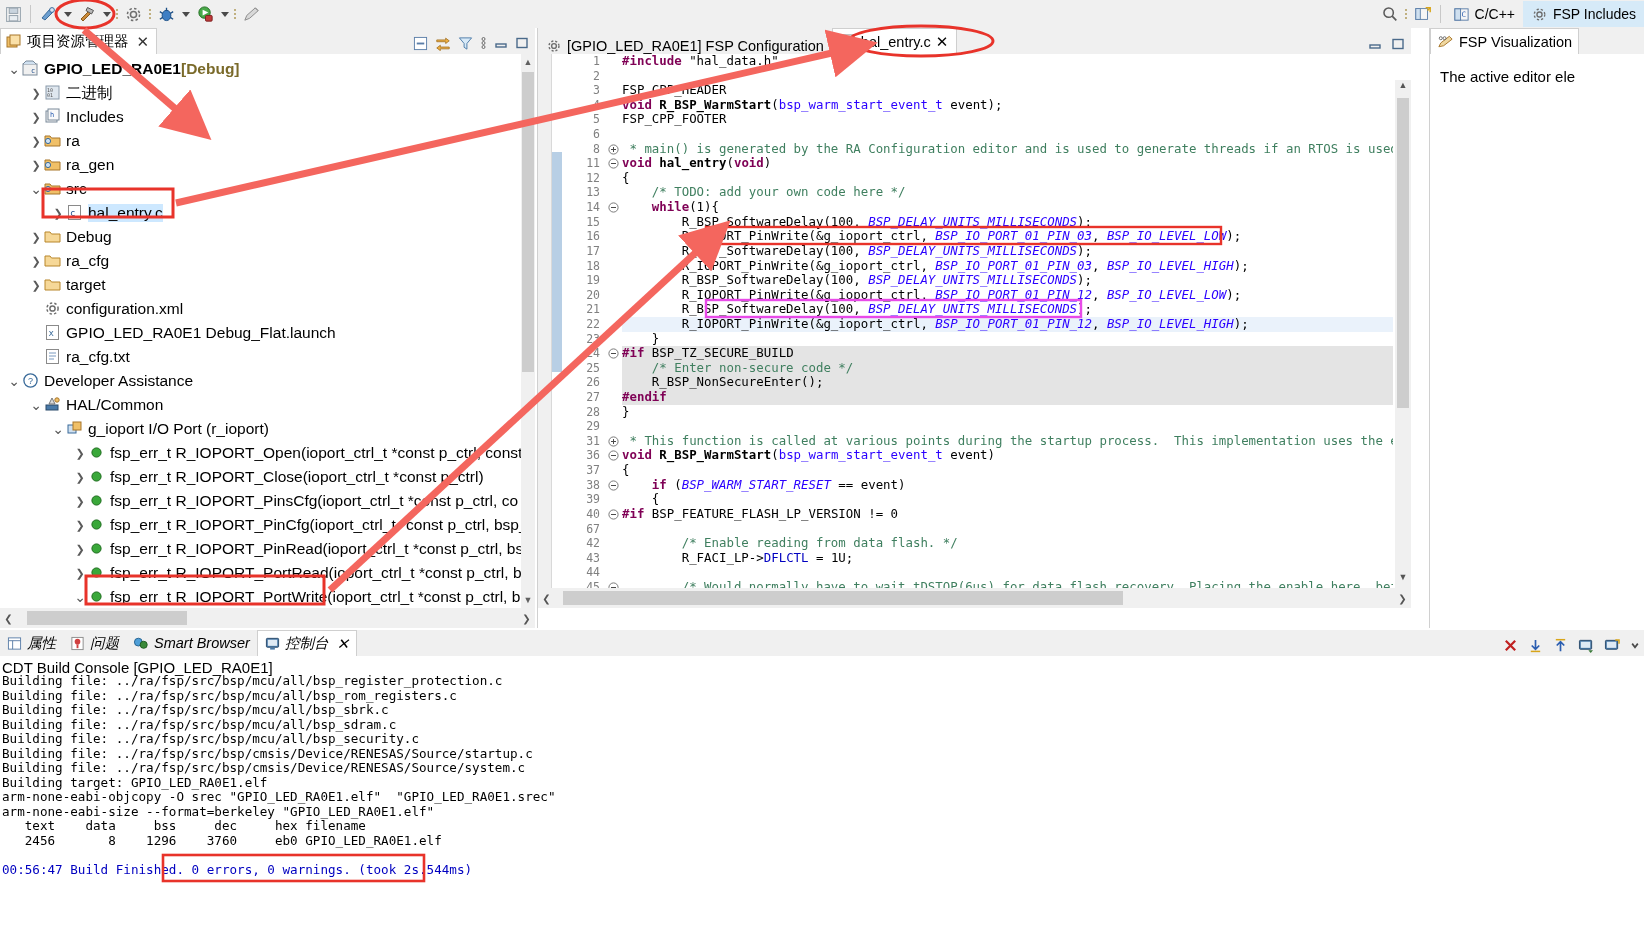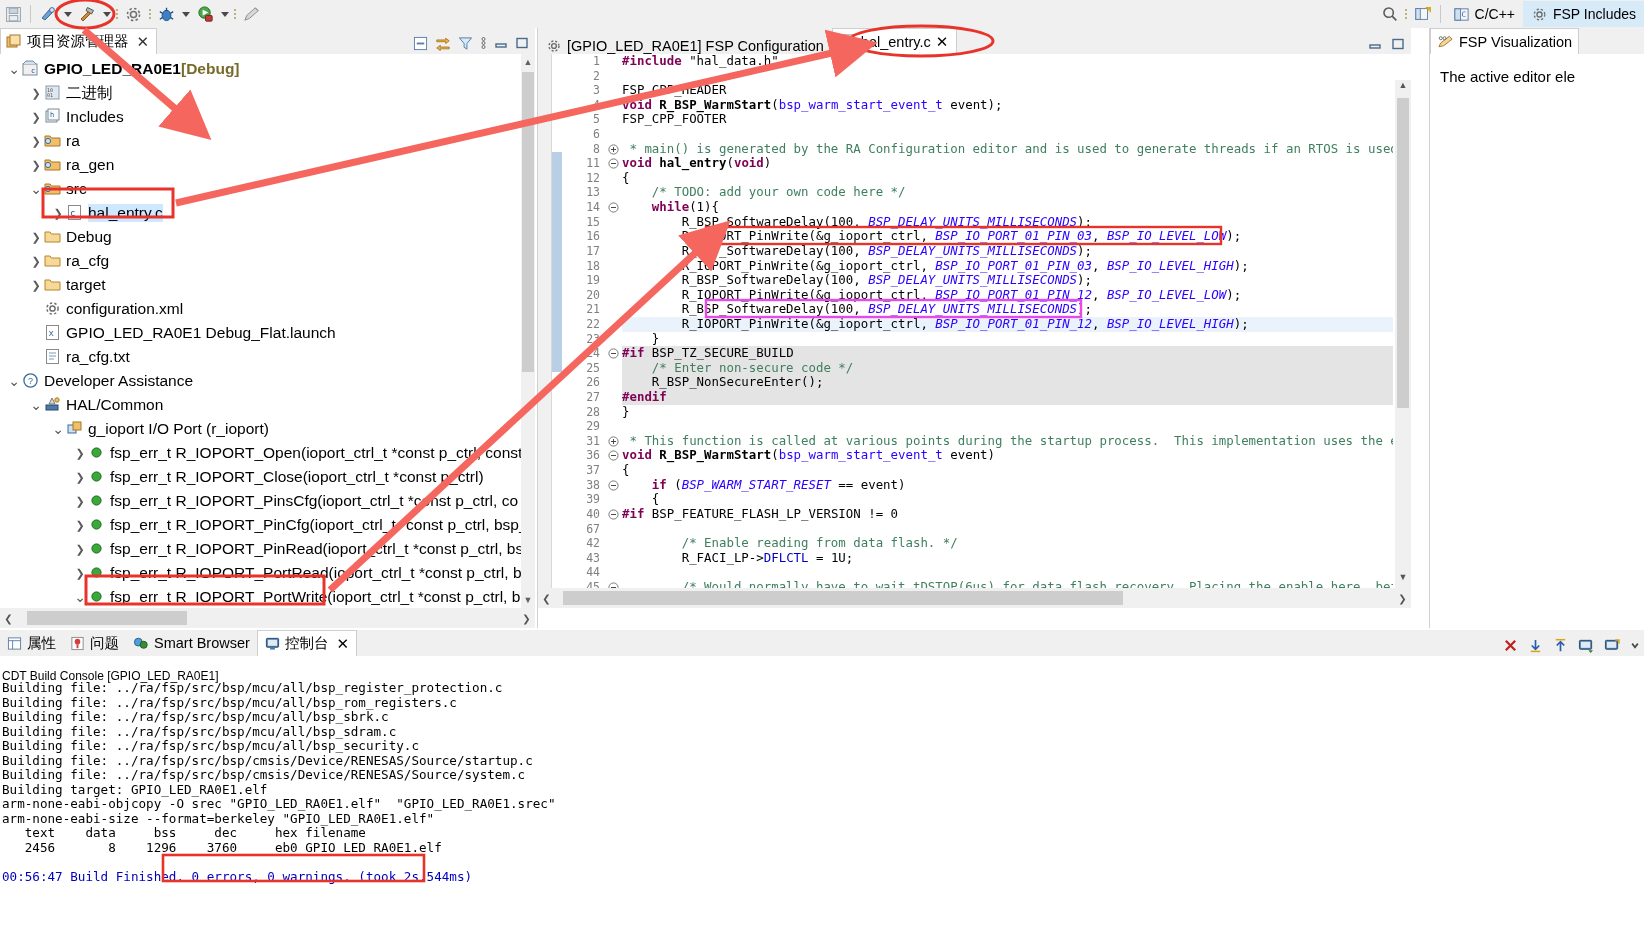--- a/index.html
+++ b/index.html
@@ -175,25 +175,25 @@
 
   
   .bottom-panel {
     position: absolute; left: 0; top: 630px; right: 0; bottom: 0; background: #fff;
   }
   .console-tabbar {
     height: 26px; background: #f0f0f0; display: flex; align-items: flex-end; position: relative;
   }
   .ctab {
     height: 26px; display: flex; align-items: center; gap: 5px; padding: 0 7px;
-    font-size: 14.5px; cursor: pointer;
+    font-size: 14.5px; cursor: pointer; font-style: italic;
   }
   .ctab.active { background: #fff; border-top:1px solid #cfcfcf; border-left:1px solid #cfcfcf; border-right:1px solid #cfcfcf; }
   .ctools { margin-left: auto; display: flex; align-items: center; gap: 10px; padding-right: 4px; }
-  .console-title { font-size: 12px; padding: 13px 2px 1px 2px; }
+  .console-title { font-size: 15px; padding: 3px 2px 1px 2px; }
   .console-out {
     font-family: "DejaVu Sans Mono", monospace; font-size: 12.6px;
     line-height: 14.5px; white-space: pre; padding-left: 2px; color: #000;
   }
   .out-blue { color: #0000c0; }
   svg.overlay { position:absolute; left:0; top:0; width:1644px; height:927px; pointer-events:none; }
 </style>
 </head>
 <body>
 

